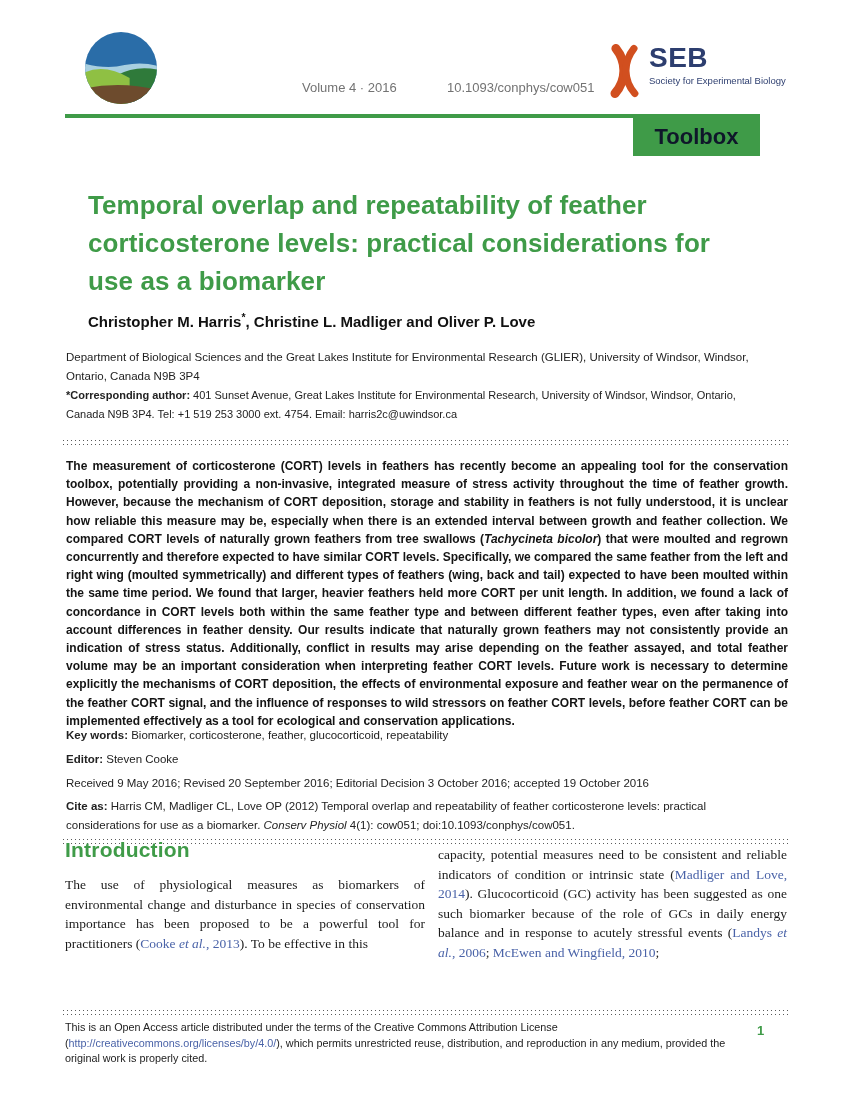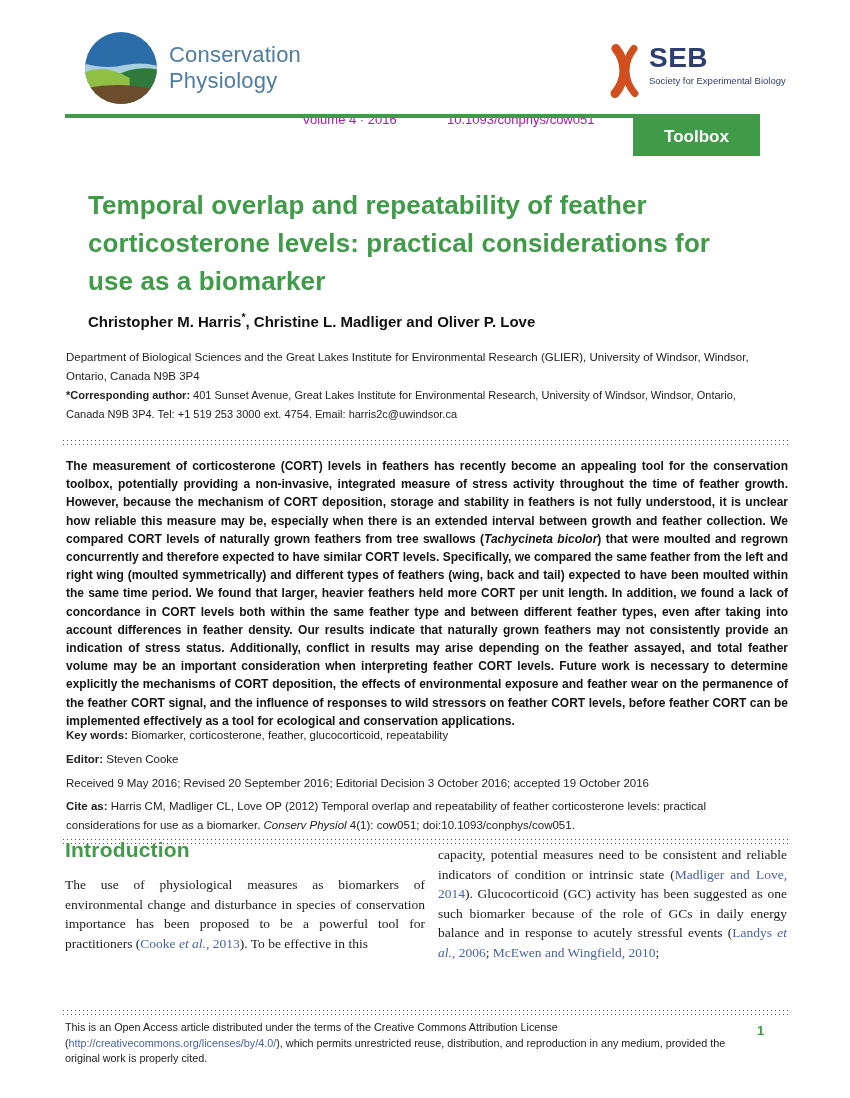--- a/index.html
+++ b/index.html
@@ -13,31 +13,31 @@
   *{box-sizing:border-box;margin:0;padding:0;}
   body{background:#888;font-family:"Liberation Sans",sans-serif;}
   .page{
     position:relative;width:850px;height:1098px;background:#ffffff;
     margin:0 auto;overflow:hidden;color:var(--ink);
   }
   
   .logo-block{position:absolute;left:85px;top:32px;display:flex;align-items:center;}
   .logo-circle{width:72px;height:72px;}
   .logo-text{margin-left:12px;color:var(--logoblue);font-size:22px;line-height:1.18;font-weight:400;letter-spacing:.2px;}
-  .head-meta{position:absolute;top:80px;font-size:13px;color:#a21caf;margin-top:32px;}
+  .head-meta{position:absolute;top:80px;font-size:13px;color:#737373;}
   .vol{left:302px;}
   .doi{left:447px;}
   .seb-block{position:absolute;left:606px;top:44px;display:flex;align-items:flex-start;}
   .seb-icon{width:36px;height:54px;margin-right:7px;}
   .seb-acronym{font-size:28px;font-weight:bold;color:var(--navy);line-height:1;letter-spacing:.5px;}
   .seb-name{font-size:9.5px;color:var(--navy);margin-top:3px;}
   .green-rule{position:absolute;left:65px;top:114px;width:695px;height:4px;background:var(--green);}
   .toolbox-badge{
     position:absolute;left:633px;top:118px;width:127px;height:38px;background:var(--green);
-    color:#ffffff;font-size:17px;font-weight:bold;display:flex;align-items:center;justify-content:center;
+    color:#0f172a;font-size:22px;font-weight:bold;display:flex;align-items:center;justify-content:center;
   }
   
   .article-title{
     position:absolute;left:88px;top:186px;width:655px;
     color:var(--green);font-size:26px;font-weight:bold;line-height:38px;letter-spacing:.1px;
   }
   .authors{position:absolute;left:88px;top:311px;font-size:15px;font-weight:bold;color:#111;}
   .affiliation{position:absolute;left:66px;top:348px;width:705px;font-size:11.5px;line-height:18.5px;color:#222;}
   .corresponding{position:absolute;left:66px;top:386px;width:705px;font-size:11px;line-height:18.5px;color:#222;}
   .dotsep{
@@ -95,24 +95,20 @@
           </clipPath>
         </defs>
       <g clip-path="url(#lc)">
         <rect x="0" y="0" width="100" height="100" fill="#2a6da8"></rect>
         <path d="M0 44 Q30 52 55 46 Q78 41 100 47 L100 62 L0 62 Z" fill="#a8cfe0"></path>
         <path d="M100 52 Q70 46 44 60 L44 100 L100 100 Z" fill="#2f7a3a"></path>
         <path d="M0 56 Q28 44 62 64 L62 100 L0 100 Z" fill="#8fc043"></path>
         <path d="M0 78 Q50 68 100 80 L100 100 L0 100 Z" fill="#6d4b2d"></path>
       </g>
     </svg>
-    <div class="logo-text">
-      <div>Conservation</div>
-      <div>Physiology</div>
-    </div>
   </div>
 
   <div class="head-meta vol">Volume 4 · 2016</div>
   <div class="head-meta doi">10.1093/conphys/cow051</div>
 
   <div class="seb-block">
     <svg class="seb-icon" viewBox="0 0 40 60" aria-hidden="true">
       <path d="M11 5 C23 20, 23 40, 10 55" stroke="#d14f1f" stroke-width="10" fill="none" stroke-linecap="round"></path>
       <path d="M31 5 C19 20, 19 40, 32 55" stroke="#d14f1f" stroke-width="8" fill="none" stroke-linecap="round"></path>
     </svg>

